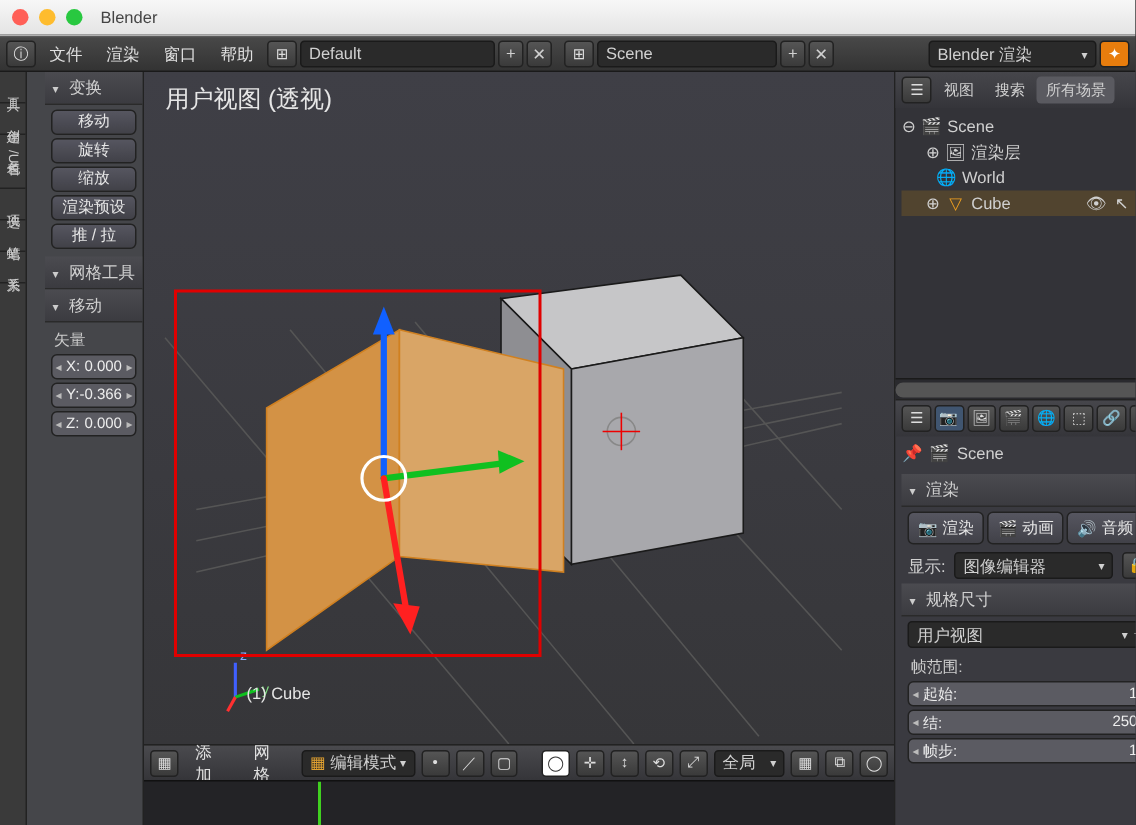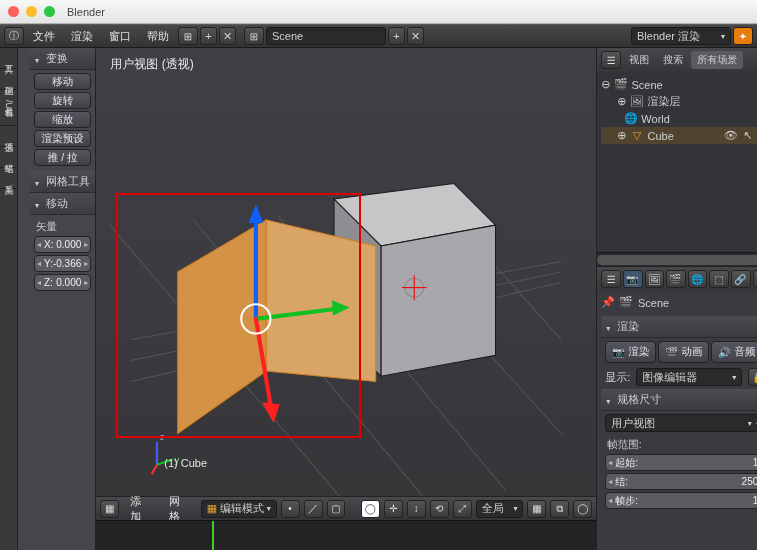--- a/index.html
+++ b/index.html
@@ -119,21 +119,21 @@
   background: #3a3a3a;
   position: relative;
   display: flex; flex-direction: column;
 }
 .vp-canvas {
   flex: 1;
   position: relative;
   overflow: hidden;
   background: linear-gradient(#3f3f46 0%, #3a3a3f 60%, #363639 100%);
 }
-.vp-label { position: absolute; left: 14px; top: 8px; color: #e6e6e6; font-size: 12px;}
+.vp-label { position: absolute; left: 14px; top: 8px; color: #e6e6e6; font-size: 16px;}
 .obj-label { position: absolute; left: 68px; bottom: 27px; color: #e6e6e6; font-size: 11px;}
 .vp-footer {
   height: 24px;
   background: linear-gradient(#4a4a4e,#353539);
   border-top: 1px solid #222;
   display: flex; align-items: center; padding: 0 4px; gap: 4px;
 }
 .outliner {
   width: 180px;
   background: #333338;
@@ -179,31 +179,34 @@
   <span style="font-weight:500">Blender</span>
 </div>
 
 <div class="menubar">
   <div class="icon-btn">ⓘ</div>
   <div class="menu-txt">文件</div>
   <div class="menu-txt">渲染</div>
   <div class="menu-txt">窗口</div>
   <div class="menu-txt">帮助</div>
   <div class="icon-btn">⊞</div>
+  <div class="field" style="width:130px">
+      <span>Default</span>
+    </div>
   <div class="x-btn">+</div>
   <div class="x-btn">✕</div>
   <div style="width:4px"></div>
   <div class="icon-btn">⊞</div>
   <div class="field" style="width:120px">
       <span>Scene</span>
     </div>
   <div class="x-btn">+</div>
   <div class="x-btn">✕</div>
   <div style="flex:1"></div>
-  <div class="field" style="width:100px">
+  <div class="field" style="width:112px">
       <span>Blender 渲染</span>
       <span style="margin-left:auto;font-size:8px">▾</span>
     </div>
   <div class="icon-btn" style="background:#e87d0d;color:#fff">✦</div>
 </div>
 
 <div class="workspace">
 
   <div class="toolshelf">
     <div style="display:flex; height:100%;">

